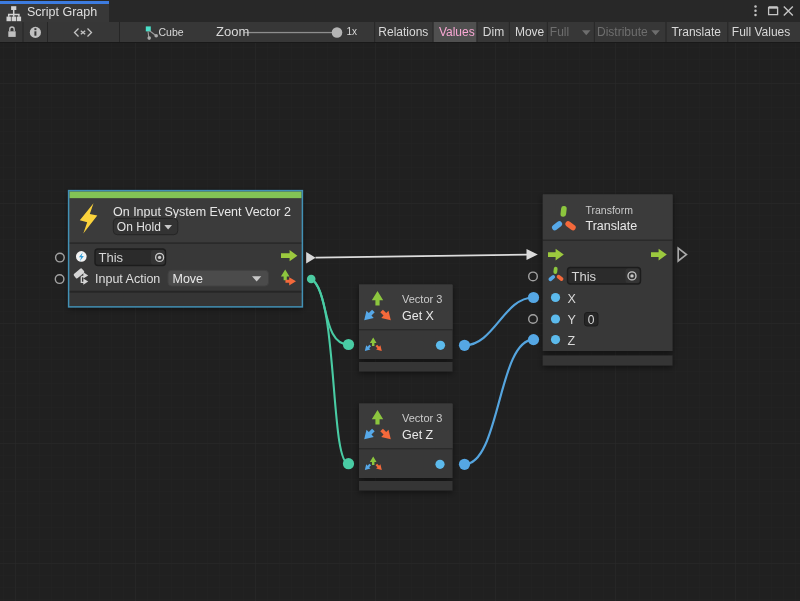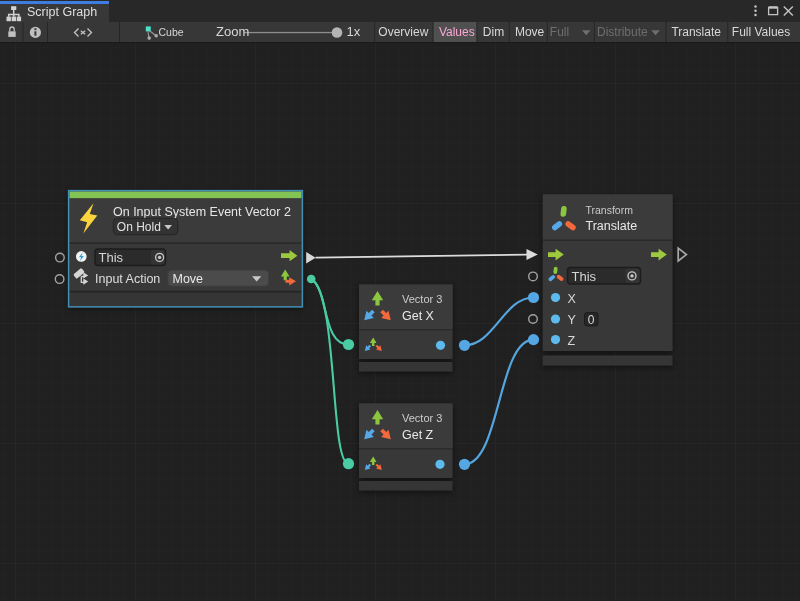--- a/index.html
+++ b/index.html
@@ -85,22 +85,22 @@
         <rect x="727.2" y="0" width="1.2" height="20"></rect>
       </g>
 
       <rect x="433.7" y="0" width="42.6" height="20" fill="#505050"></rect>
 
       <path d="M582 8.2h8.5l-4.25 5z" fill="#6E6E6E"></path>
       <path d="M651.3 8.2h8.5l-4.25 5z" fill="#6E6E6E"></path>
     </svg>
     <div class="tbtn" style="left:158.5px;font-size:10.5px">Cube</div>
     <div class="tbtn" style="left:216px;font-size:13px">Zoom</div>
-    <div class="tbtn" style="left:346.5px;font-size:13px">1x</div>
-    <div class="tbtn" style="left:378.3px">Overview</div>
+    <div class="tbtn" style="left:346.5px;font-size:10px">1x</div>
+    <div class="tbtn" style="left:378.3px">Relations</div>
     <div class="tbtn" style="left:438.9px;color:#f9a8d4">Values</div>
     <div class="tbtn" style="left:482.8px">Dim</div>
     <div class="tbtn" style="left:514.9px">Move</div>
     <div class="tbtn" style="left:549.8px;color:#6E6E6E">Full</div>
     <div class="tbtn" style="left:597px;color:#6E6E6E">Distribute</div>
     <div class="tbtn" style="left:671.4px">Translate</div>
     <div class="tbtn" style="left:731.8px">Full Values</div>
   </div>
 
   <svg id="canvas" width="800" height="558" viewBox="0 0 800 558">

